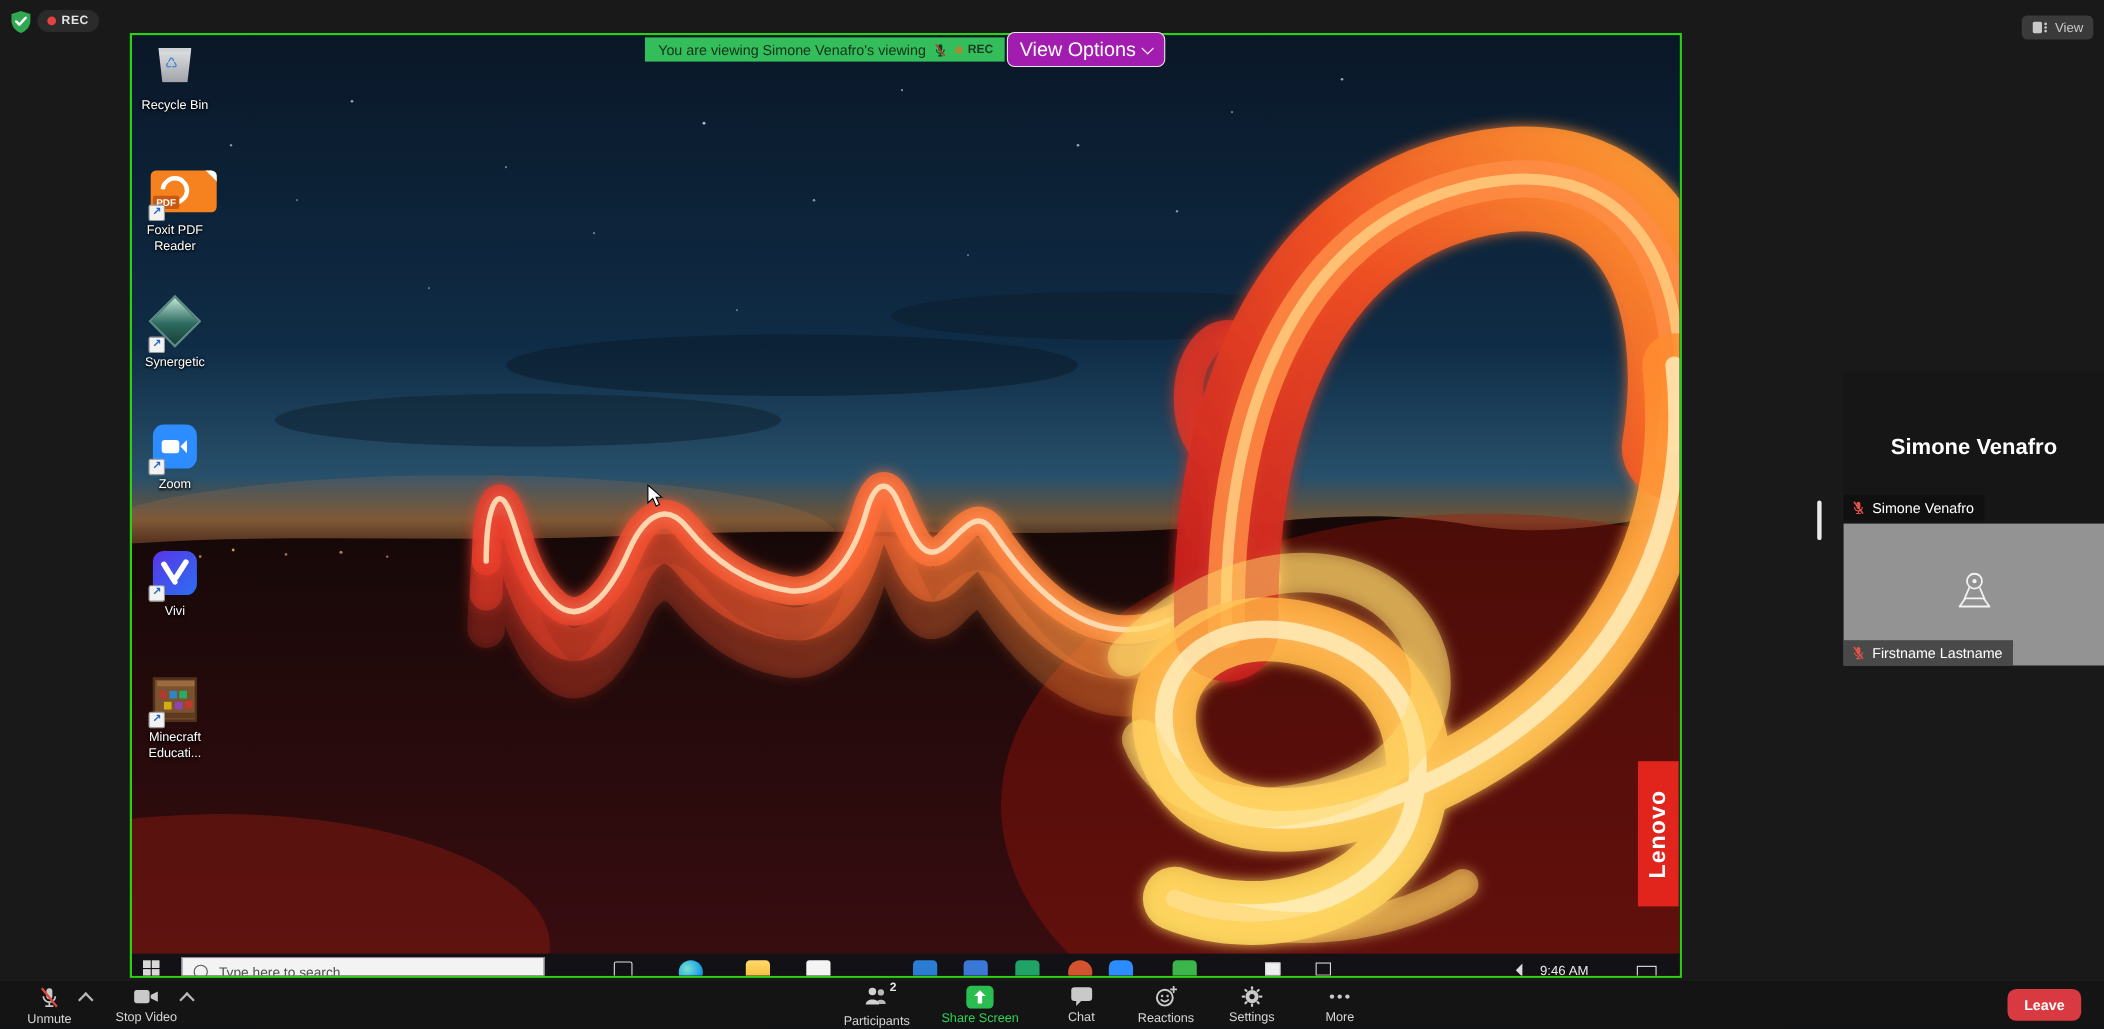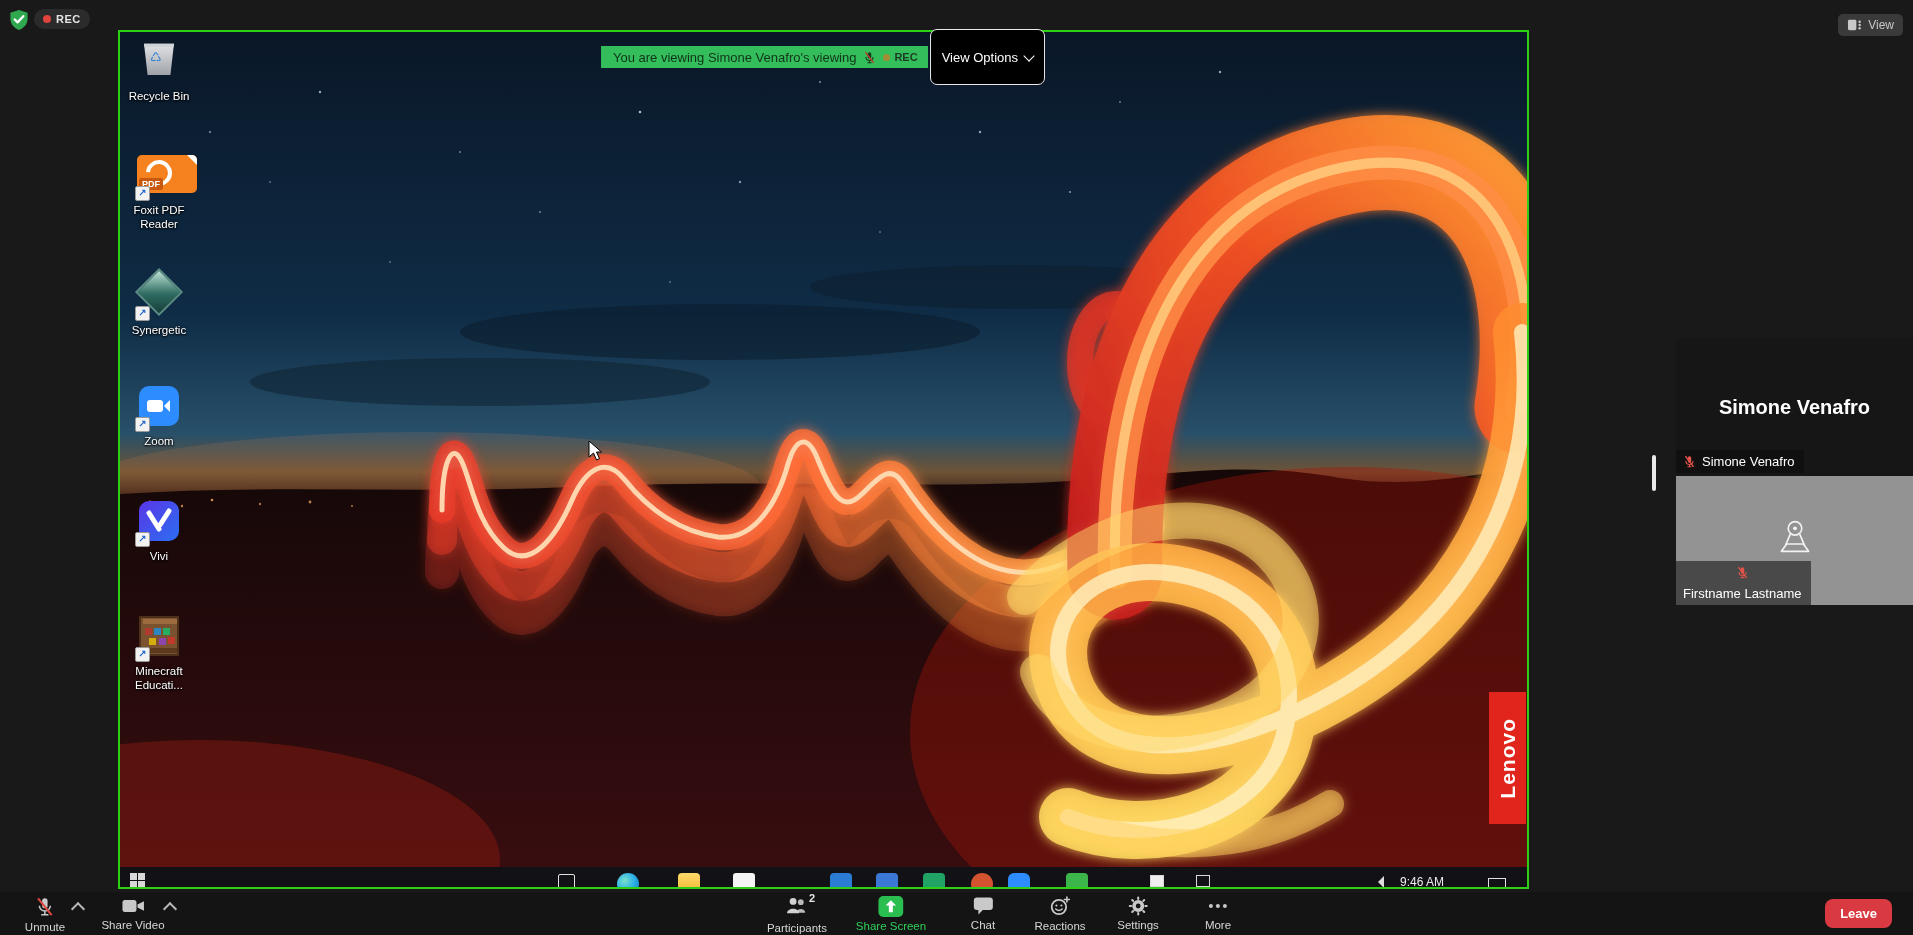--- a/index.html
+++ b/index.html
@@ -9,21 +9,21 @@
   .topbar-shield{left:8px;top:9px;width:22px;height:22px;}
   .rec-pill{left:34px;top:9px;height:20px;background:#2b2b2b;border-radius:11px;display:flex;align-items:center;gap:5px;padding:0 9px;}
   .rec-dot{width:8px;height:8px;border-radius:50%;background:#e0443d;}
   .rec-txt{color:#e4e4e4;font-size:11px;font-weight:700;letter-spacing:.5px;}
   .view-btn{right:10px;top:14px;height:22px;background:#3a3a3a;border-radius:5px;display:flex;align-items:center;gap:6px;padding:0 9px;color:#c9c9c9;font-size:12px;}
   
   .banner{left:823px;top:29px;transform:translateX(-50%);display:flex;align-items:center;z-index:40;}
   .banner-green{background:#33bd5b;height:22px;display:flex;align-items:center;gap:7px;padding:0 10px 0 12px;color:#12331a;font-size:13px;white-space:nowrap;}
   .banner-rec{display:flex;align-items:center;gap:4px;font-size:11px;font-weight:700;color:#1d3a24;}
   .banner-rec-dot{width:7px;height:7px;border-radius:50%;background:#a58d33;}
-  .view-options{height:22px;background:#000000;border:1.5px solid #e8e8e8;border-radius:7px;display:flex;align-items:center;gap:7px;padding:16px 11px;color:#fff;font-size:13px;margin-left:2px;}
+  .view-options{height:22px;background:#a21caf;border:1.5px solid #e8e8e8;border-radius:7px;display:flex;align-items:center;gap:7px;padding:4px 11px;color:#fff;font-size:18px;margin-left:2px;}
   .chev-down{width:7px;height:7px;border-right:1.8px solid #fff;border-bottom:1.8px solid #fff;transform:rotate(45deg);margin-top:-3px;}
   
   .screen{left:118px;top:30px;width:1407px;height:855px;border:2px solid #2bd112;overflow:hidden;background:#0a1626;}
   .wall{position:absolute;left:0;top:0;width:100%;height:100%;}
   .lenovo{position:absolute;left:1369px;top:660px;width:37px;height:132px;background:#e1251c;display:flex;align-items:center;justify-content:center;}
   .lenovo span{writing-mode:vertical-rl;transform:rotate(180deg);color:#fff;font-weight:700;font-size:21px;letter-spacing:1px;}
   .cursor{position:absolute;left:468px;top:408px;}
   
   .dicon{position:absolute;left:0;width:78px;text-align:center;}
   .dicon .art{width:44px;height:44px;margin:0 auto;position:relative;}
@@ -55,21 +55,21 @@
   .appic{top:6px;width:22px;height:22px;border-radius:4px;}
   .tray-time{left:1280px;top:8px;color:#ececec;font-size:12px;}
   .actionrect{left:1368px;top:11px;width:16px;height:12px;border:1.4px solid #e2e2e2;}
   .trayglyph{top:8px;width:12px;height:10px;border:1.4px solid #d8d8d8;background:#0000;}
   
   .tile-name{left:1676px;top:338px;width:237px;height:138px;background:#161616;display:flex;align-items:center;justify-content:center;}
   .tile-name .big{color:#fff;font-size:20px;font-weight:700;}
   .tile-cam{left:1676px;top:476px;width:237px;height:129px;background:#939393;}
   .tile-tag{position:absolute;left:0;bottom:3px;display:flex;align-items:center;gap:6px;padding:4px 9px 4px 7px;font-size:13px;color:#fff;}
   .tag-dark{background:#101010;}
-  .tag-gray{background:rgba(52,52,52,.78);bottom:0;flex-direction:column;}
+  .tag-gray{background:rgba(52,52,52,.78);bottom:0;}
   .panel-handle{left:1652px;top:455px;width:4px;height:36px;background:#e9e9e9;border-radius:2px;}
   .webcam-ic{position:absolute;left:50%;top:50%;transform:translate(-50%,-55%);}
   
   .toolbar{left:0;top:892px;width:1913px;height:43px;background:#141414;}
   .ctl{position:absolute;top:4px;display:flex;flex-direction:column;align-items:center;gap:3px;cursor:default;}
   .ctl .cl{font-size:11.5px;color:#d6d6d6;white-space:nowrap;}
   .ctl .green{color:#2ed158;}
   .caret{position:absolute;top:12px;width:8px;height:8px;border-left:2px solid #b9b9b9;border-top:2px solid #b9b9b9;transform:rotate(45deg);}
   .leave{position:absolute;right:21px;top:7px;height:29px;background:#d93a41;border-radius:8px;color:#fff;font-weight:700;font-size:13px;display:flex;align-items:center;padding:0 15px;}
   .sup2{position:absolute;top:-4px;right:-7px;color:#e6e6e6;font-size:11px;font-weight:700;}
@@ -273,20 +273,24 @@
     <div class="lbl">Minecraft Educati...</div>
   </div>
 
   <div class="taskbar">
     <div class="tb winlogo">
         <i></i>
         <i></i>
         <i></i>
         <i></i>
       </div>
+    <div class="tb searchbox">
+      <div class="mag"></div>
+      <div class="stext">Type here to search</div>
+    </div>
     <div class="tb taskview"></div>
     <div class="tb appic" style="left:497px;border-radius:50%;background:radial-gradient(circle at 35% 35%,#7be0c8,#2fb3e8 45%,#0b6cc6);"></div>
     <div class="tb appic" style="left:558px;background:linear-gradient(180deg,#ffd96b,#f0b429);"></div>
     <div class="tb appic" style="left:613px;background:#f4f4f4;border-radius:3px;"></div>
     <div class="tb" style="left:664px;top:9px;width:0;height:0;border:11px solid transparent;border-bottom-color:#ececec;"></div>
     <div class="tb appic" style="left:710px;background:#2b7cd3;"></div>
     <div class="tb appic" style="left:756px;background:#3b78d6;"></div>
     <div class="tb appic" style="left:803px;background:#21a366;"></div>
     <div class="tb appic" style="left:851px;background:#d35230;border-radius:50%;"></div>
     <div class="tb appic" style="left:888px;background:#2d8cff;border-radius:6px;"></div>
@@ -343,21 +347,21 @@
     </svg>
     <span class="cl">Unmute</span>
   </div>
   <div class="caret" style="left:73px;"></div>
 
   <div class="ctl" style="left:133px;transform:translateX(-50%);">
     <svg width="24" height="20" viewBox="0 0 24 19">
       <rect x="1" y="3.5" width="14" height="12" rx="2.5" fill="#c9c9c9"></rect>
       <path d="M16,8 l6.5,-3.2 v9.4 l-6.5,-3.2 z" fill="#c9c9c9"></path>
     </svg>
-    <span class="cl">Share Video</span>
+    <span class="cl">Stop Video</span>
   </div>
   <div class="caret" style="left:165px;"></div>
 
   <div class="ctl" style="left:797px;transform:translateX(-50%);">
     <div style="position:relative;">
       <svg width="22" height="19" viewBox="0 0 20 17">
         <circle cx="13.5" cy="5.5" r="2.6" fill="#b9b9b9"></circle>
         <path d="M9.5,15 C9.5,10.5 17.5,10.5 17.5,15 Z" fill="#b9b9b9"></path>
         <circle cx="6.5" cy="4.8" r="3.1" fill="#d2d2d2"></circle>
         <path d="M1,15.5 C1,10 12,10 12,15.5 Z" fill="#d2d2d2"></path>

